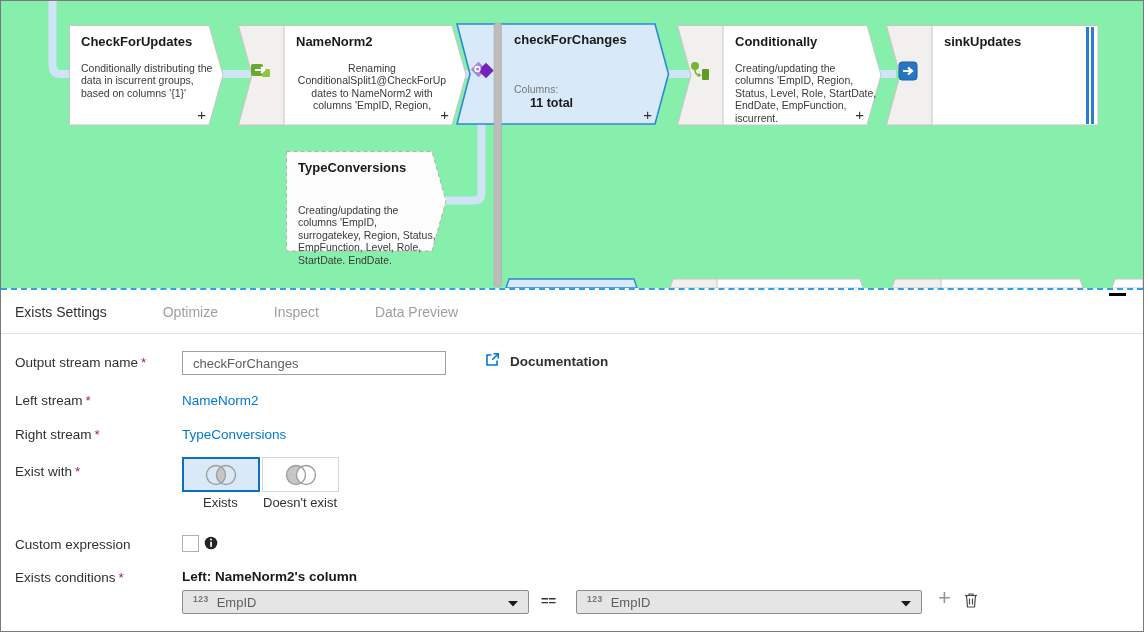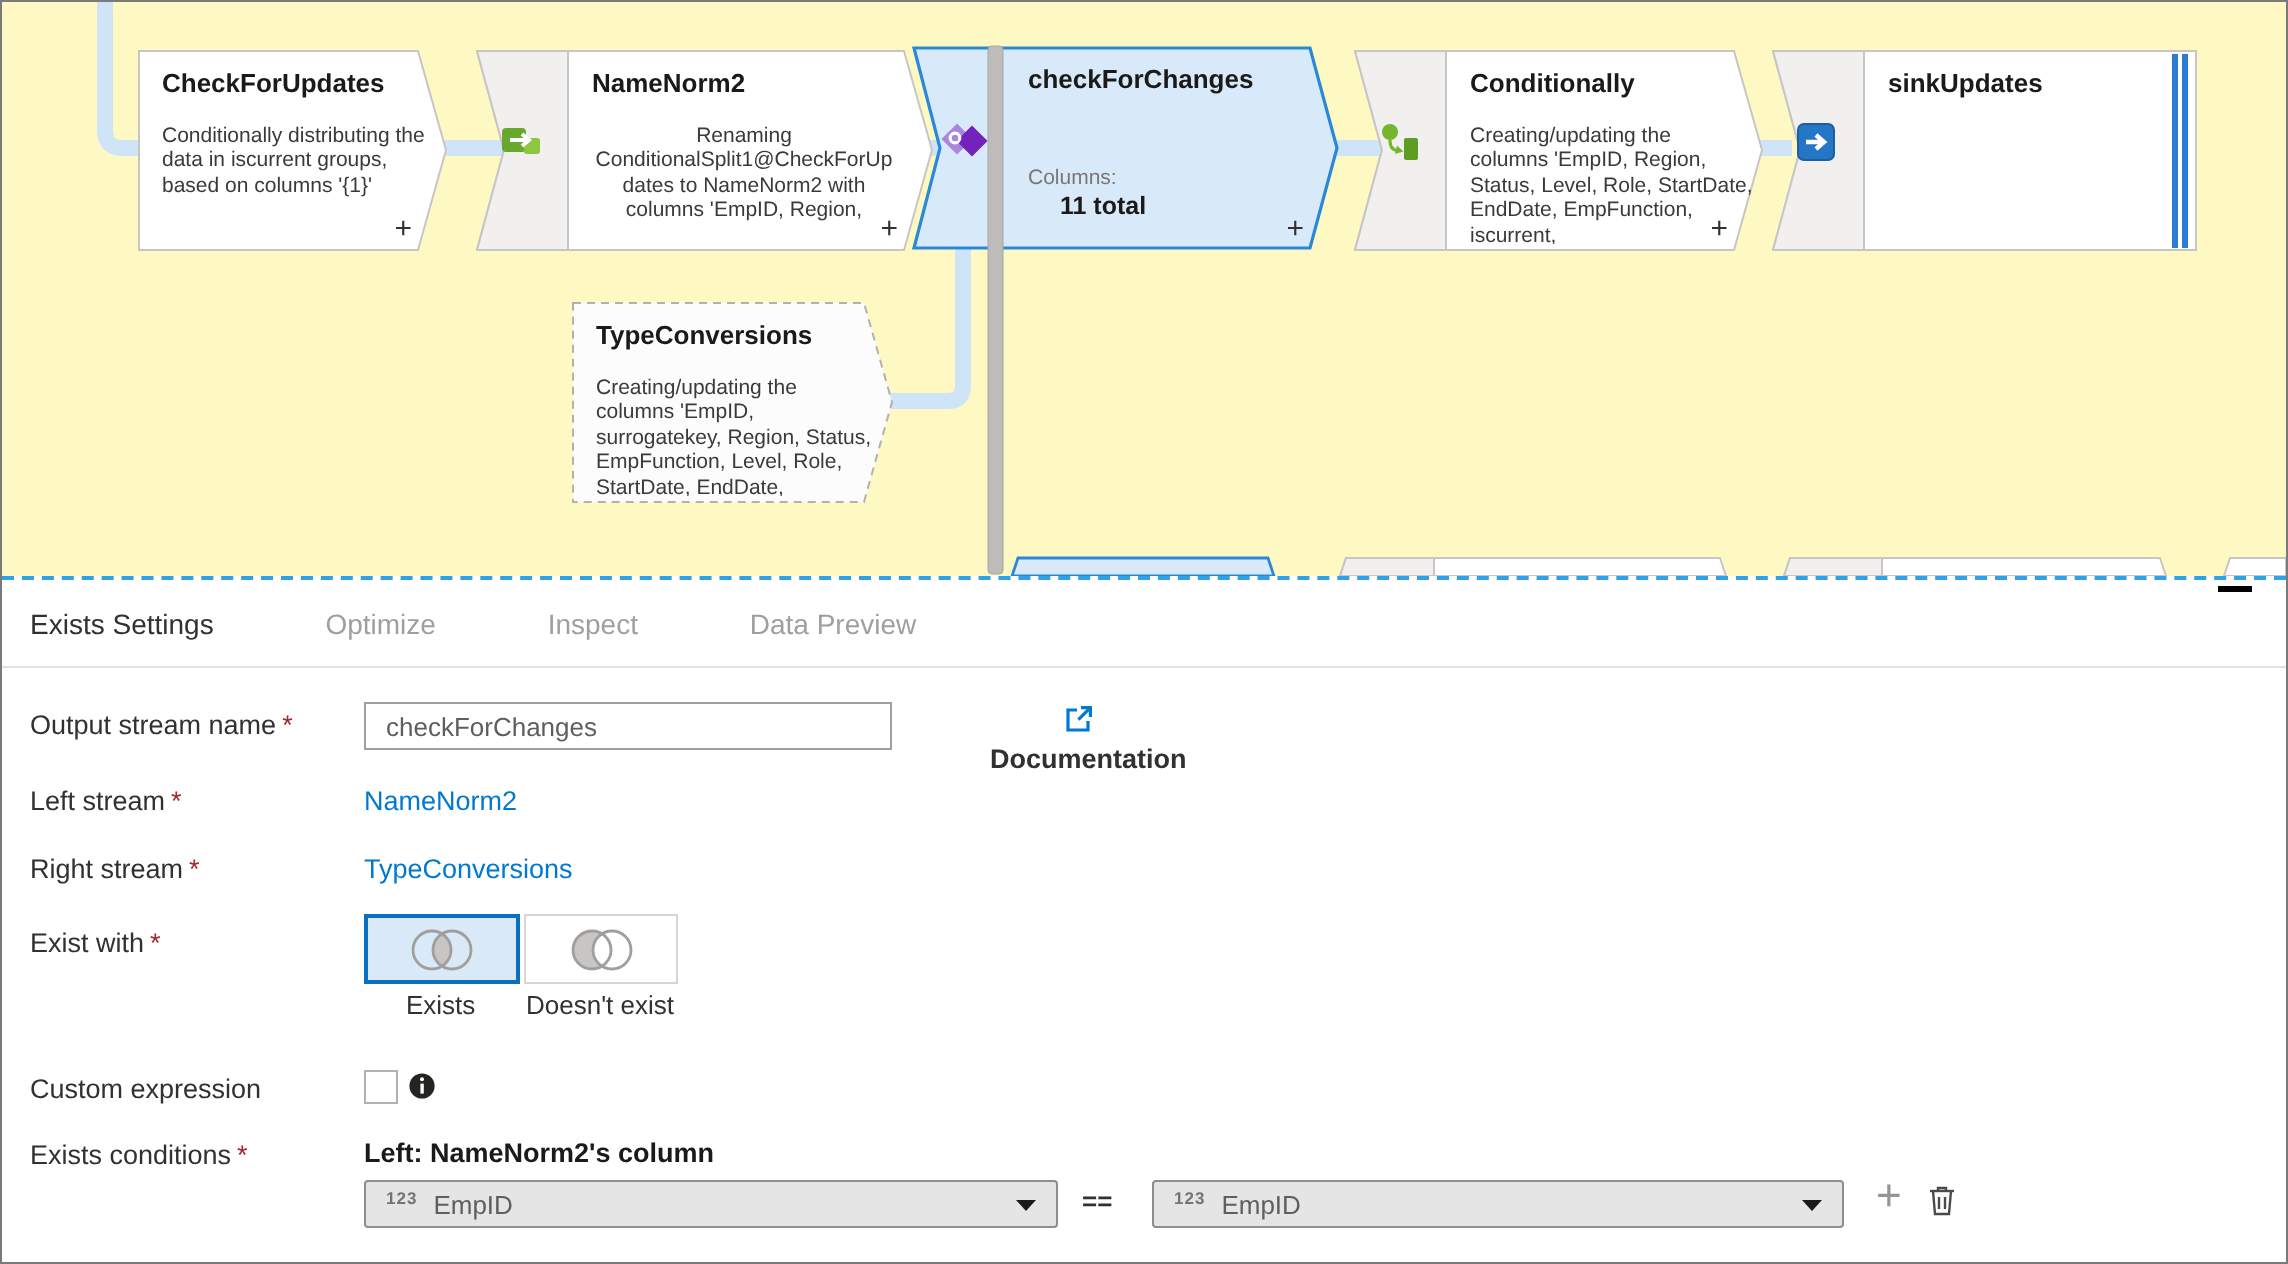--- a/index.html
+++ b/index.html
@@ -2,21 +2,21 @@
 <html><head>
 <meta charset="utf-8">
 <style>
   * { margin:0; padding:0; box-sizing:border-box; }
   html,body { background:#fff; }
   body { font-family:"Liberation Sans", sans-serif; color:#1b1a19; }
 
   .app { position:relative; width:1144px; height:632px; border:1px solid #7a7a7a; background:#fff; overflow:hidden; }
 
   
-  .canvas { position:absolute; left:0; top:0; width:1142px; height:287px; background:#fef9c3; overflow:hidden; }
+  .canvas { position:absolute; left:0; top:0; width:1142px; height:287px; background:#86efac; overflow:hidden; }
   .layer { position:absolute; left:0; top:0; }
 
   .node { position:absolute; }
   .node svg.shape { position:absolute; left:0; top:0; }
   .node .title { position:absolute; top:9px; font-size:13px; font-weight:600; color:#1b1a19; white-space:nowrap; }
   .node .desc  { position:absolute; top:37px; font-size:10.5px; line-height:12.4px; color:#3b3a39; overflow:hidden; overflow-wrap:anywhere; }
   .node .addp  { position:absolute; right:18px; bottom:3px; font-size:15px; font-weight:400; color:#323130; cursor:pointer; }
   .node .nicon { position:absolute; left:12px; top:36px; }
   .pad-band .title, .pad-band .desc { left:58px; }
   .pad-plain .title, .pad-plain .desc { left:12px; }
@@ -24,41 +24,41 @@
   .n1 { left:68px;  top:24px; width:155px; height:101px; }
   .n2 { left:237px; top:24px; width:229px; height:101px; }
   .n3 { left:455px; top:22px; width:214px; height:103px; }
   .n4 { left:676px; top:24px; width:205px; height:101px; }
   .n5 { left:885px; top:24px; width:213px; height:101px; }
   .n6 { left:285px; top:150px; width:161px; height:101px; }
 
   .n2 .desc { width:152px; height:60px;text-align:center; }
   .n1 .desc { width:134px; height:60px; }
   .n4 .desc { width:142px; height:60px; }
-  .n6 .desc { width:138px; height:60px; }
+  .n6 .desc { width:138px; height:60px;margin-top:16px; }
 
   .cols-label { position:absolute; left:58px; top:60px; font-size:10.5px; color:#797775; }
   .cols-value { position:absolute; left:74px; top:73px; font-size:12.5px; font-weight:700; color:#1b1a19; }
 
   
   .panel { position:absolute; left:0; top:287px; width:1142px; height:344px; background:#fff; border-top:2px dashed #2da0ee; }
   .min-handle { position:absolute; left:1108px; top:3px; width:17px; height:3px; background:#000; cursor:pointer; }
 
   .tabs { position:absolute; left:14px; top:14px; font-size:14px; }
   .tab { display:inline-block; cursor:pointer; color:#a19f9d; }
   .tab.active { color:#323130; }
   .tab + .tab { margin-left:52px; }
   .tabline { position:absolute; left:0; top:43px; width:1142px; height:1px; background:#e5e3e1; }
 
   .flabel { position:absolute; left:14px; font-size:13.5px; color:#323130; }
   .req { color:#a4262c; margin-left:3px; }
 
   .txtinput { position:absolute; left:181px; top:61px; width:264px; height:24px; border:1px solid #a19f9d; background:#fff;
               font-family:"Liberation Sans",sans-serif; font-size:13px; color:#605e5c; padding:0 10px; }
-  .doclink { position:absolute; left:484px; top:62px; cursor:pointer; display:flex; align-items:center;flex-direction:column; }
+  .doclink { position:absolute; left:484px; top:62px; cursor:pointer; display:flex; align-items:center; }
   .doclink .dtext { margin-left:10px; font-size:13.5px; font-weight:600; color:#323130; }
 
   .streamlink { position:absolute; left:181px; font-size:13.5px; color:#0078d4; cursor:pointer; }
 
   .etbtn { position:absolute; top:167px; height:35px; background:#fff; border:1px solid #d8d6d4; display:flex; align-items:center; justify-content:center; cursor:pointer; }
   .etbtn.sel { background:#d9e9f8; border:2px solid #0b6fc0; }
   .et1 { left:181px; width:78px; }
   .et2 { left:261px; width:77px; }
   .etcap { position:absolute; top:205px; font-size:13px; color:#323130; }
 

